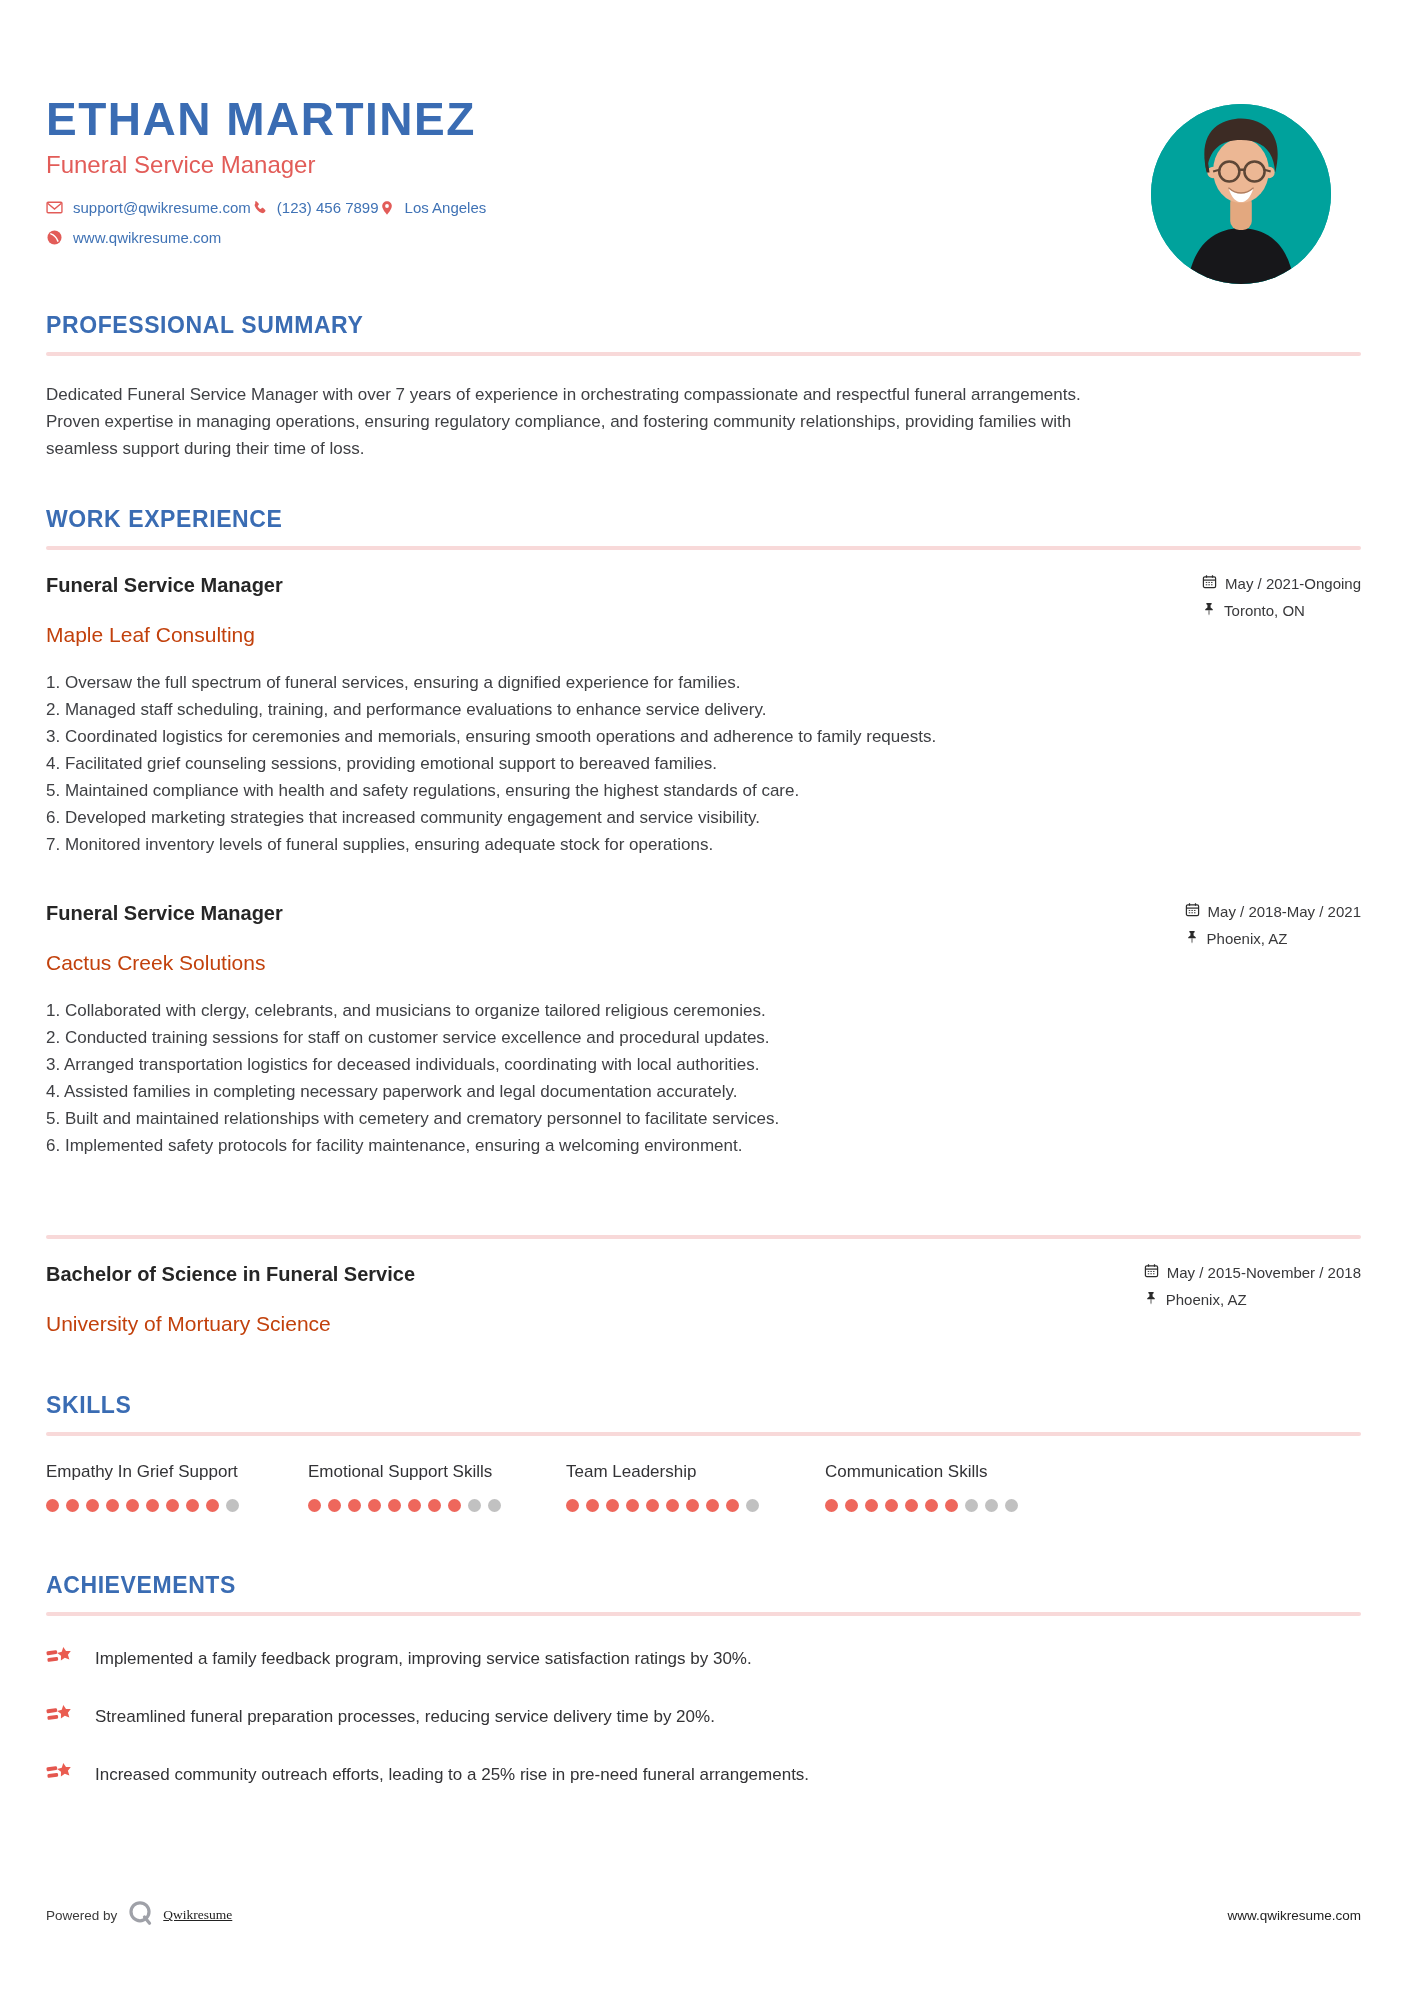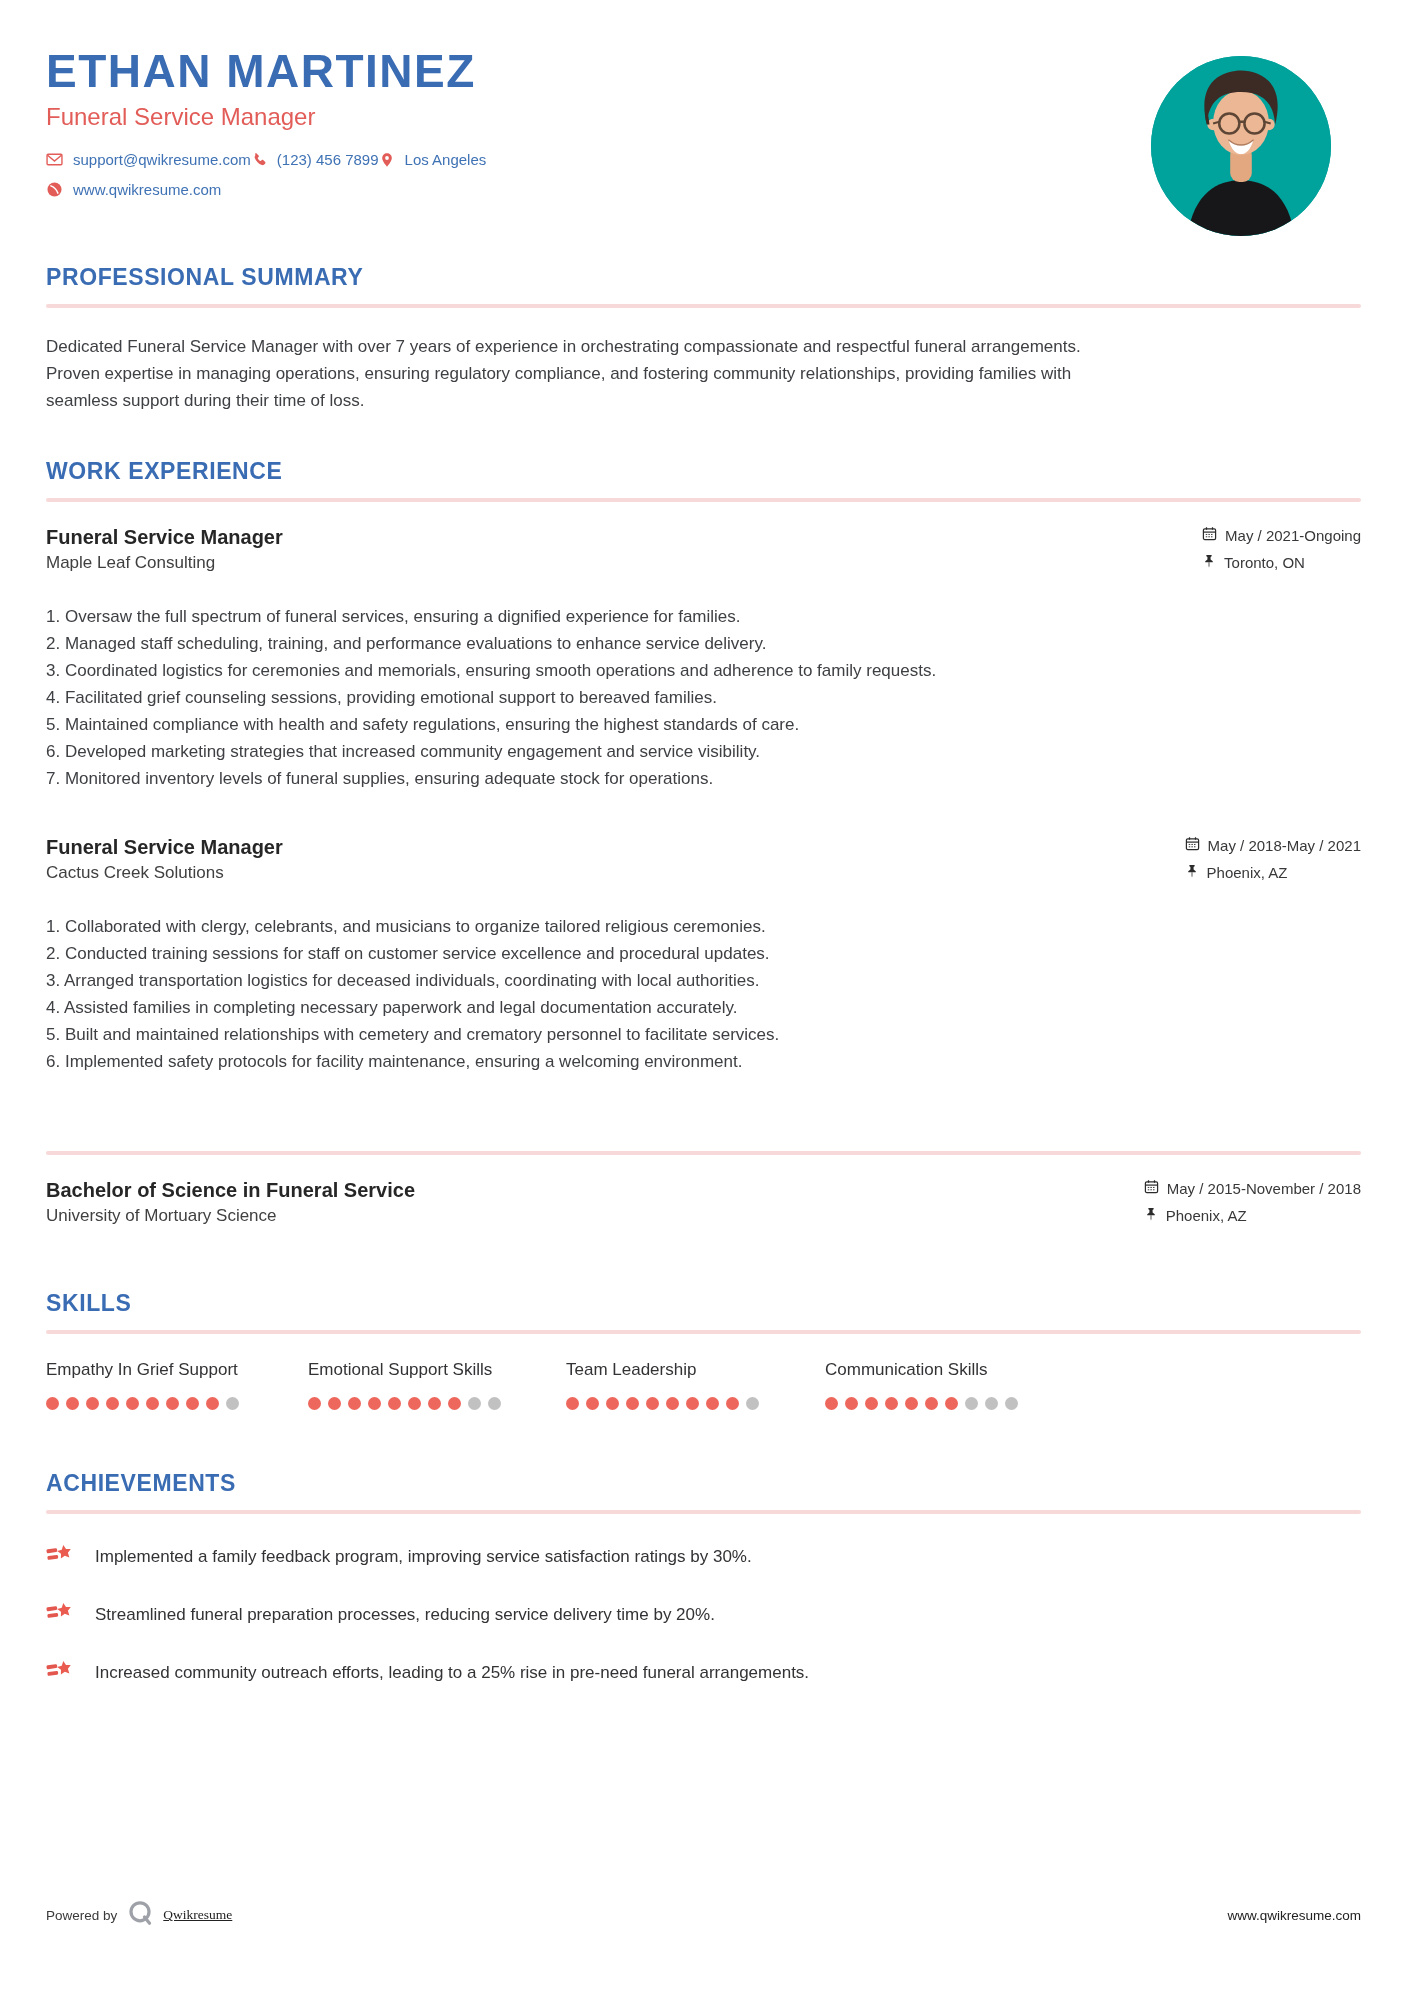--- a/index.html
+++ b/index.html
@@ -6,21 +6,21 @@
   html,body { background:#ffffff; }
   body { font-family:"Liberation Sans", sans-serif; }
   .page {
     position:relative; width:1407px; height:1990px; margin:0 auto;
     background:#ffffff; padding:48px 46px 0 46px; overflow:hidden;
   }
 
   
   .header { position:relative; }
   .name {
-    color:#3a6cb3; font-size:46px; font-weight:800; letter-spacing:1.5px; line-height:1;
+    color:#3a6cb3; font-size:46px; font-weight:800; letter-spacing:1.5px; line-height:1;margin-top:48px;
   }
   .job-subtitle { margin-top:9px; color:#e25c58; font-size:24px; font-weight:500; }
   .contact-row { display:flex; align-items:center; margin-top:20px; }
   .contact-row.second { margin-top:13px; }
   .contact-item { display:flex; align-items:center; gap:10px; color:#3f72b5; font-size:15px; }
   .contact-item svg { display:block; }
   .avatar {
     position:absolute; top:8px; right:30px; width:180px; height:180px;
     border-radius:50%; overflow:hidden; background:#00a29c;
   }
@@ -30,21 +30,21 @@
   .section h2 { color:#3a6cb3; font-size:23px; font-weight:700; letter-spacing:.6px; }
   .rule { height:4px; background:#f8d9d9; margin-top:13px; border-radius:2px; }
   .section-summary { margin-top:66px; }
   .summary-text { margin-top:25px; font-size:17px; line-height:27px; color:#3f4044; max-width:1080px; }
 
   .section-experience { margin-top:44px; }
   .job { margin-top:24px; }
   .job + .job { margin-top:44px; }
   .job-head { display:flex; justify-content:space-between; align-items:flex-start; }
   .job-title { font-size:20px; font-weight:600; color:#262626; }
-  .job-company { margin-top:4px; color:#404040; font-size:17px; }
+  .job-company { margin-top:26px; color:#c2410c; font-size:21px; }
   .job-meta { text-align:right; }
   .meta-row { display:flex; align-items:center; gap:8px;
               font-size:15px; color:#38383a; margin-bottom:10px; }
   .bullets { margin-top:22px; list-style:none; counter-reset:item; }
   .bullets li { counter-increment:item; font-size:17px; line-height:27px; color:#3f4044; }
   .bullets li::before { content:counter(item) ". "; }
 
   .section-education { margin-top:76px; }
   .edu-desc { margin-top:17px; font-size:17px; color:#3f4044; }
 

